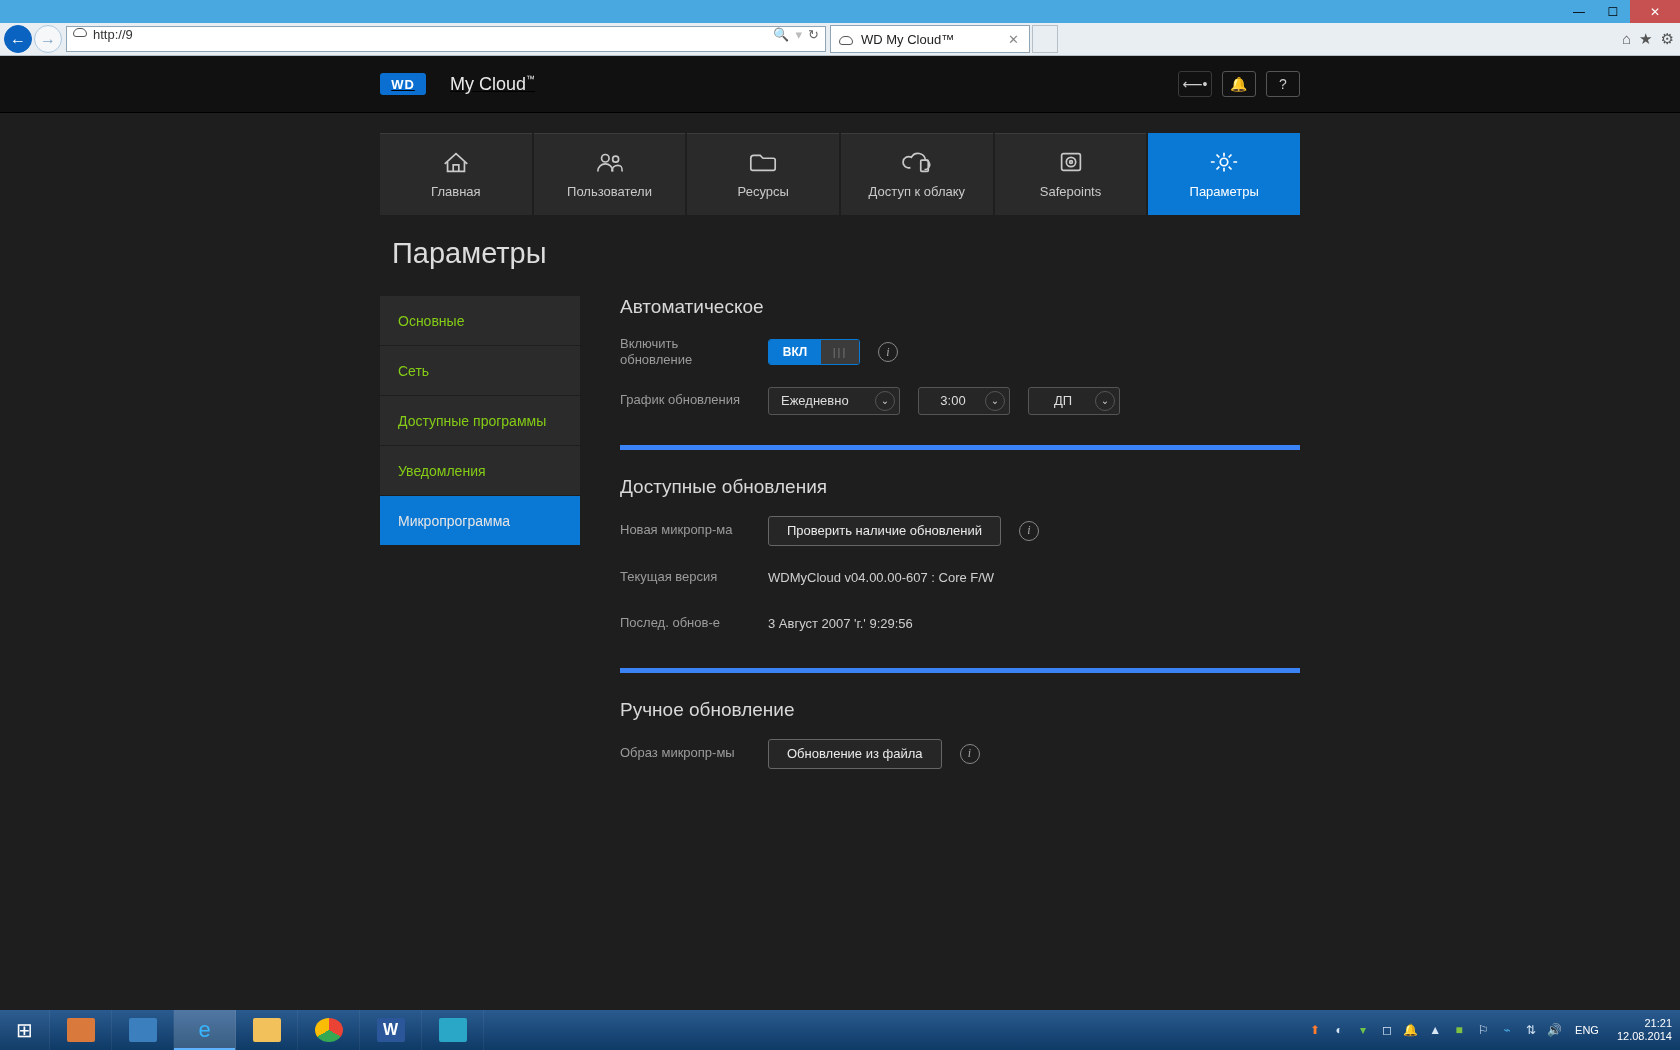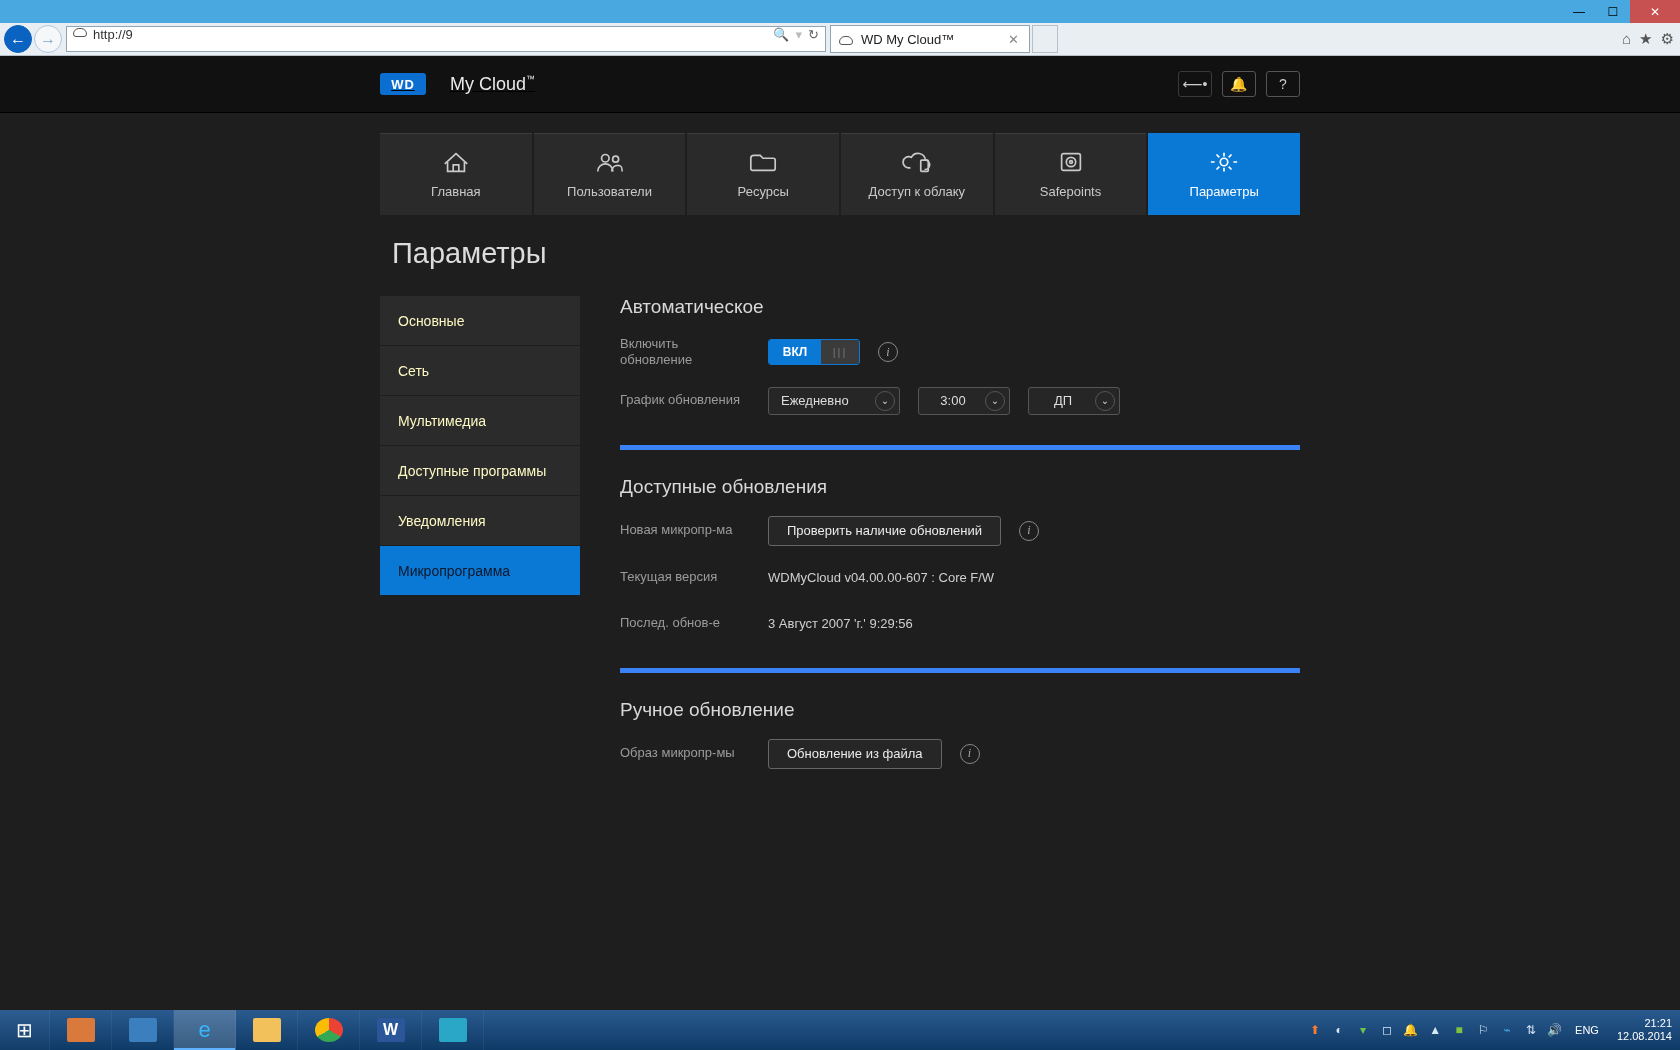--- a/index.html
+++ b/index.html
@@ -43,22 +43,22 @@
 .topnav { width: 920px; margin-top: 20px; display: flex; gap: 2px; }
 .navitem { flex: 1 1 0; height: 82px; background: #2a2a2a; display: flex; flex-direction: column; align-items: center; justify-content: center; gap: 10px; color: #c9c9c9; font-size: 13px; border-top: 1px solid #3c3c3c; cursor: pointer; }
 .navitem.active { background: #0a79d6; color: #fff; border-top-color: #0a79d6; }
 .navitem svg { width: 30px; height: 24px; }
 
 
 .body-wrap { width: 920px; margin-top: 22px; }
 .page-title { color: #dcdcdc; font-size: 29px; font-weight: 300; margin-left: 12px; margin-bottom: 26px; }
 .cols { display: flex; gap: 40px; }
 .sidebar { width: 200px; display: flex; flex-direction: column; }
-.side-item { height: 50px; display: flex; align-items: center; padding: 0 18px; color: #fef9c3; font-size: 14px; background: #2b2b2b; border-bottom: 1px solid #1e1e1e; cursor: pointer; }
-.side-item.active { background: #0a79d6; color: #0f172a; }
+.side-item { height: 50px; display: flex; align-items: center; padding: 0 18px; color: #84cc16; font-size: 14px; background: #2b2b2b; border-bottom: 1px solid #1e1e1e; cursor: pointer; }
+.side-item.active { background: #0a79d6; color: #e5e5e5; }
 
 .content { flex: 1; color: #bdbdbd; font-size: 14px; }
 .sect-title { color: #d8d8d8; font-size: 19px; font-weight: 400; margin-bottom: 18px; }
 .sect { padding-bottom: 30px; border-bottom: 5px solid #3b82f6; margin-bottom: 26px; }
 .sect:last-child { border-bottom: none; }
 .row { display: flex; align-items: center; gap: 18px; margin-bottom: 18px; min-height: 28px; }
 .row:last-child { margin-bottom: 0; }
 .row .lbl { width: 130px; color: #9b9b9b; font-size: 13px; line-height: 1.25; }
 .row .val { color: #cfcfcf; font-size: 13px; }
 
@@ -191,23 +191,20 @@
   <div class="body-wrap">
     <div class="page-title">Параметры</div>
     <div class="cols">
 
       <div class="sidebar">
         <div class="side-item">
               <span>Основные</span>
             </div>
         <div class="side-item">
               <span>Сеть</span>
-            </div>
-        <div class="side-item">
-              <span>Мультимедиа</span>
             </div>
         <div class="side-item">
               <span>Доступные программы</span>
             </div>
         <div class="side-item">
               <span>Уведомления</span>
             </div>
         <div class="side-item active">
               <span>Микропрограмма</span>
             </div>

